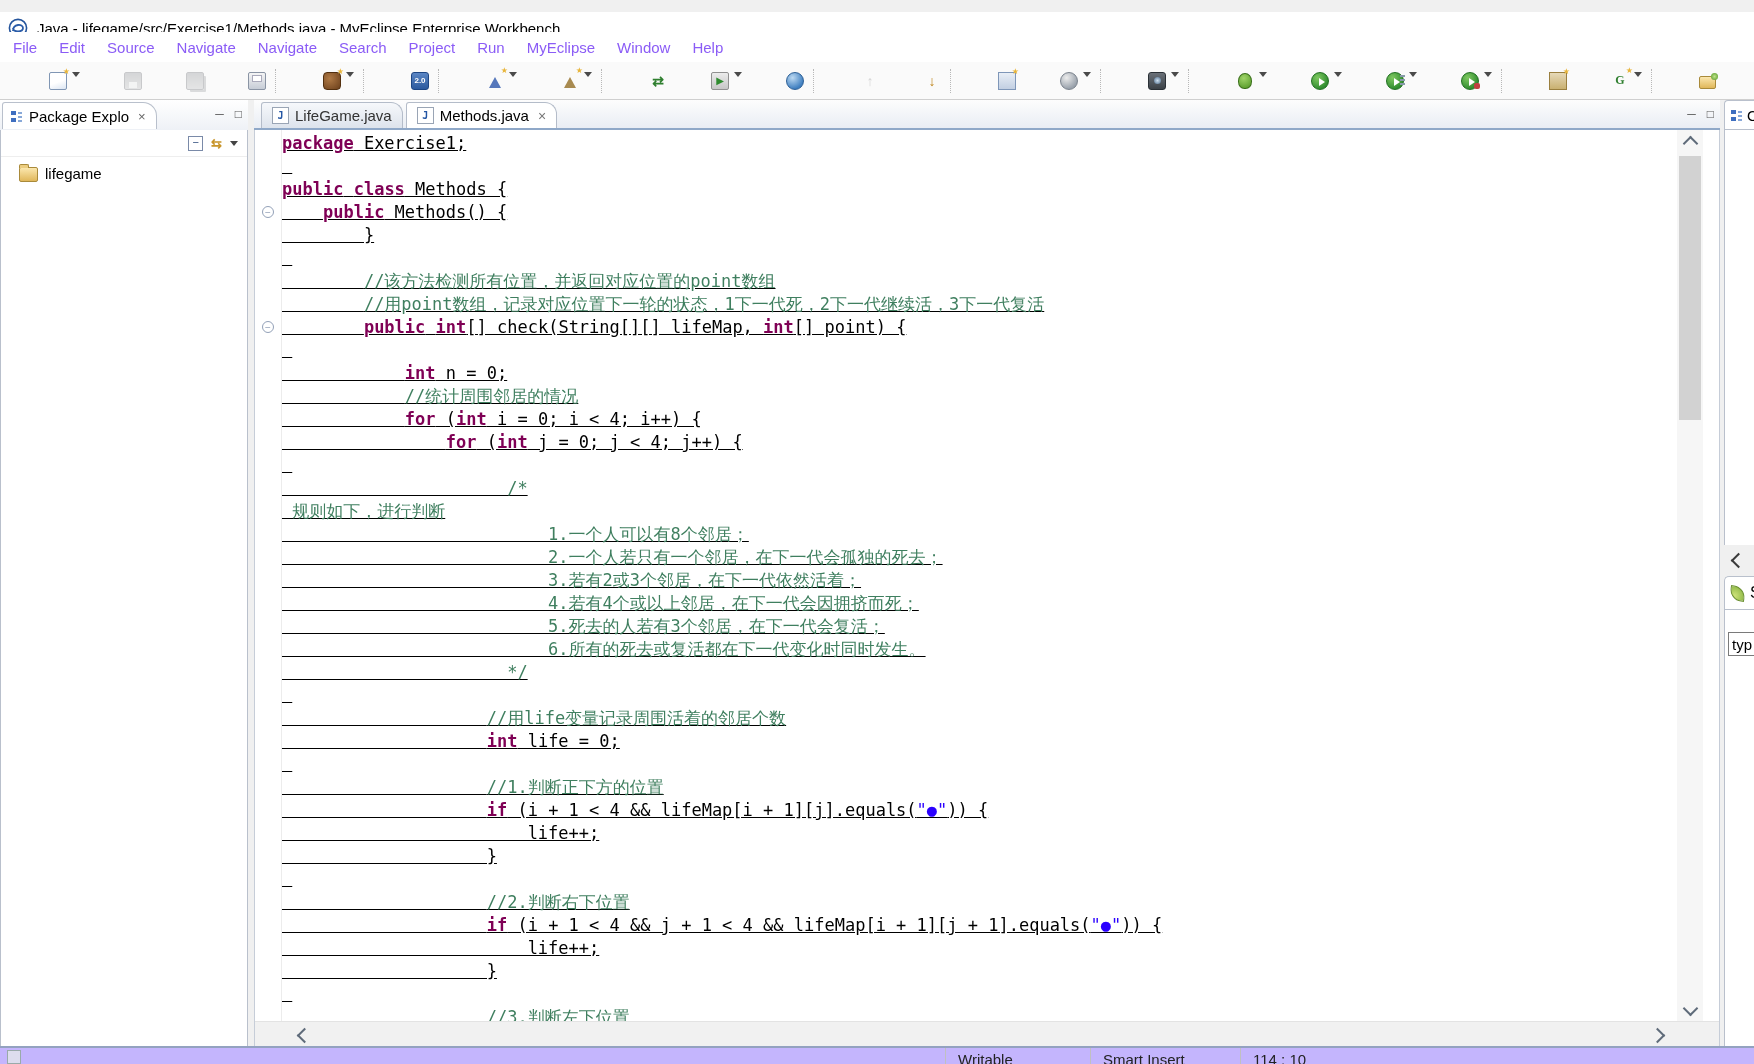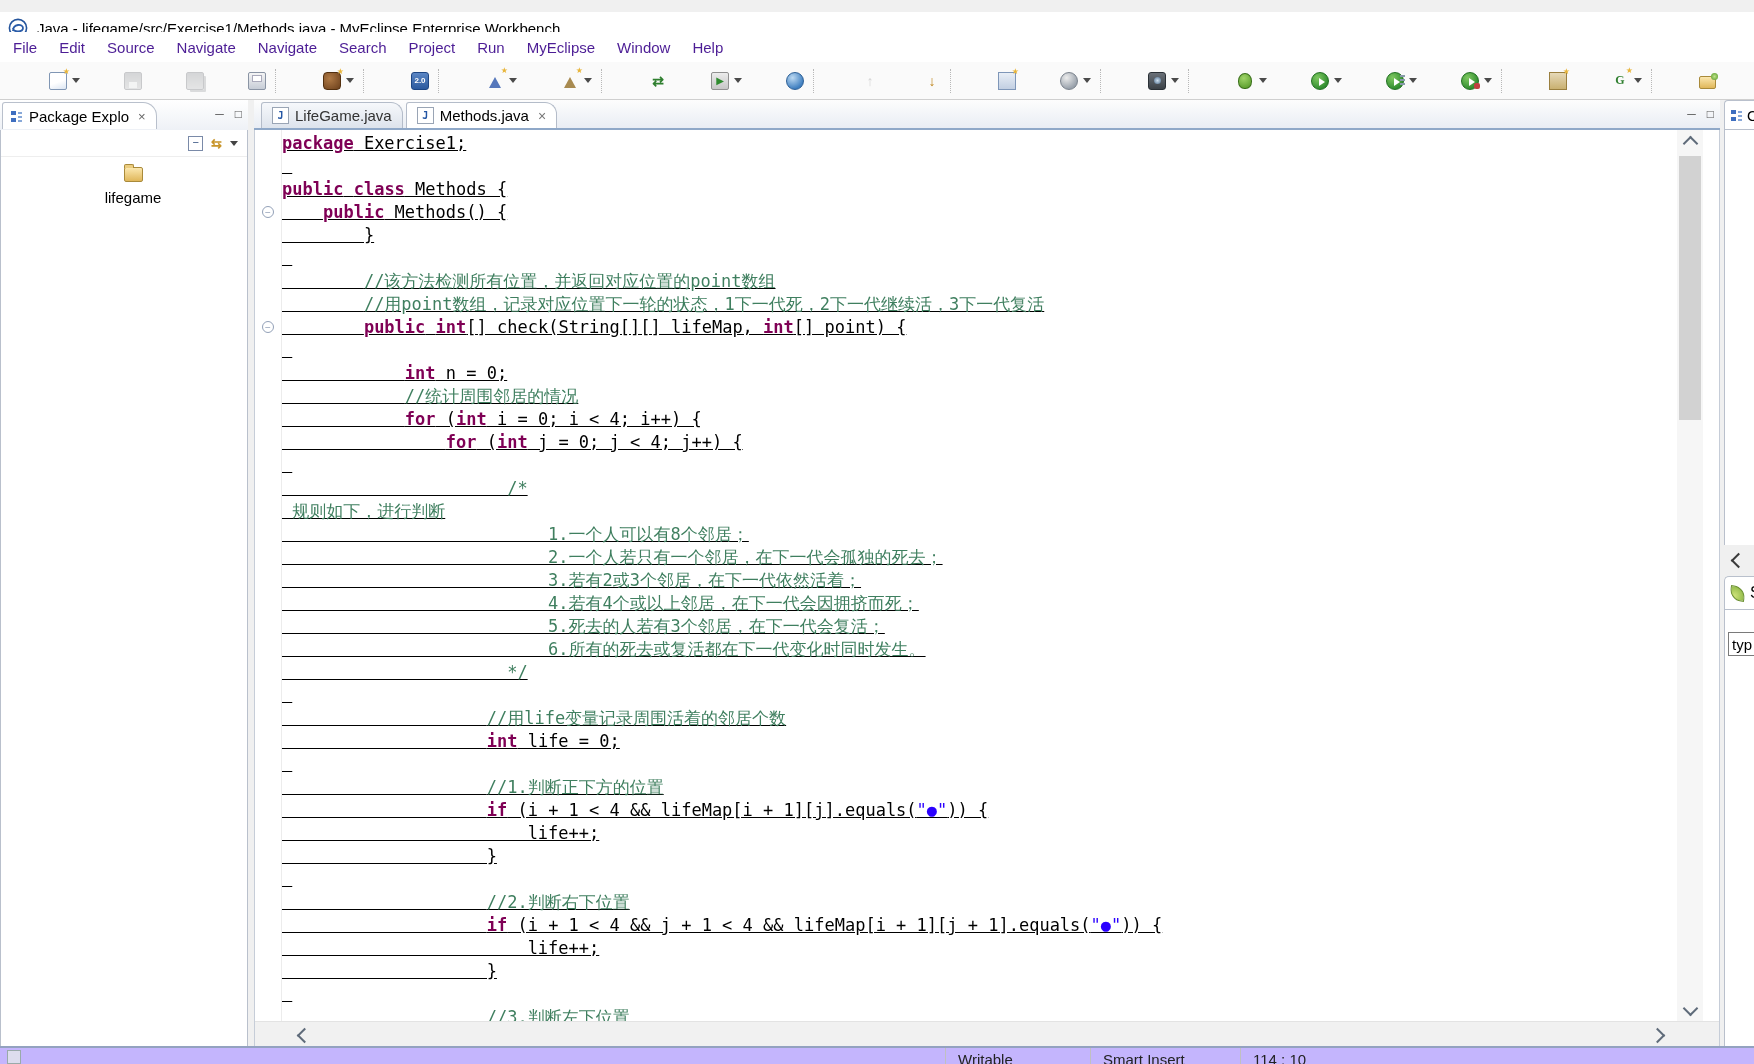--- a/index.html
+++ b/index.html
@@ -8,26 +8,26 @@
     background:#f0f0f0;font-family:"Liberation Sans",sans-serif;
     -webkit-font-smoothing:antialiased;
   }
   
   .titlebar{position:absolute;left:0;top:12px;right:0;height:32px;background:#ffffff;
     display:flex;align-items:center;padding-left:8px;box-sizing:border-box;}
   .title-text{font-size:15px;color:#000;margin-left:9px;white-space:nowrap;}
   
   .menubar{position:absolute;left:0;top:32px;right:0;height:30px;background:#ffffff;
     display:flex;align-items:center;padding-left:2px;}
-  .menu-item{padding:4px 11px;font-size:15px;color:#4c1d95;cursor:default;}
+  .menu-item{padding:4px 11px;font-size:15px;color:#8b5cf6;cursor:default;}
   
   .toolbar{position:absolute;left:0;top:62px;right:0;height:38px;background:#fafafa;
     border-bottom:1px solid #cfcfcf;display:flex;align-items:center;padding-left:8px;box-sizing:border-box;}
   .tsep{height:24px;border-left:1px dotted #b8b8b8;margin:0 6px;}
-  .tbtn{display:inline-flex;align-items:center;gap:3px;padding:2px 3px;border-radius:2px;position:relative;margin-left:38px;}
+  .tbtn{display:inline-flex;gap:3px;padding:2px 3px;border-radius:2px;position:relative;margin-left:38px;}
   .tbtn.disabled{opacity:.4;filter:grayscale(.9);}
   .tbtn.active{background:#e7f0fb;outline:1px solid #7fa8d8;}
   .dd{width:0;height:0;border-left:4px solid transparent;border-right:4px solid transparent;
     border-top:5px solid #4a4a4a;margin-left:2px;}
   .tbi{width:18px;height:18px;display:inline-flex;align-items:center;justify-content:center;
     position:relative;font-size:12px;box-sizing:border-box;}
   .tbi.star::after{content:"★";position:absolute;top:-6px;right:-4px;font-size:8px;color:#e8b53a;}
   .ic-newdoc{background:linear-gradient(160deg,#ffffff 55%,#dbe5f2);border:1px solid #8096b4;border-radius:2px;}
   .ic-floppy{background:linear-gradient(#8fa3c4,#b9c7de);border:1px solid #6d84a8;border-radius:2px;}
   .ic-floppy::after{content:"";position:absolute;bottom:1px;left:4px;right:4px;height:6px;background:#e8ecf4;}
@@ -96,21 +96,21 @@
   .vclose{font-size:13px;color:#666;margin-left:3px;}
   .pkg-body{position:absolute;left:0;top:30px;right:0;bottom:0;background:#fff;
     border:1px solid #b9c0cc;border-top:none;box-sizing:border-box;}
   .view-toolbar{height:26px;display:flex;justify-content:flex-end;align-items:center;gap:8px;
     padding-right:9px;border-bottom:1px solid #eee;}
   .collapse-icon{width:13px;height:13px;border:1px solid #7a8aa8;background:#fff;color:#33507f;
     font-size:11px;line-height:11px;text-align:center;}
   .link-icon-wrap{color:#c8952a;font-weight:bold;font-size:13px;line-height:13px;}
   .viewmenu-icon{width:0;height:0;border-left:4px solid transparent;border-right:4px solid transparent;
     border-top:5px solid #444;}
-  .tree-item{display:flex;align-items:center;gap:7px;padding:8px 0 0 18px;font-size:15px;color:#000;flex-direction:column;}
+  .tree-item{display:flex;align-items:center;gap:7px;padding:8px 0 0 18px;font-size:15px;color:#000;}
   .folder-icon{width:17px;height:13px;background:linear-gradient(#fbe7ae,#e0b75a);border:1px solid #a98a3a;
     border-radius:2px;position:relative;margin-top:2px;}
   .folder-icon::before{content:"";position:absolute;top:-4px;left:-1px;width:8px;height:3px;background:#eccd80;
     border:1px solid #a98a3a;border-bottom:none;border-radius:2px 2px 0 0;}
   
   .editor{position:absolute;left:254px;top:100px;width:1466px;bottom:16px;}
   .etabbar{position:relative;height:30px;background:linear-gradient(#fdfdfd,#e9edf4);
     border-bottom:2px solid #8fa8c8;display:flex;align-items:flex-end;padding-left:7px;box-sizing:border-box;}
   .etab{height:26px;display:flex;align-items:center;gap:6px;padding:0 10px;font-size:15px;color:#333;
     border:1px solid #b4bcc9;border-bottom:none;border-radius:3px 12px 0 0;

